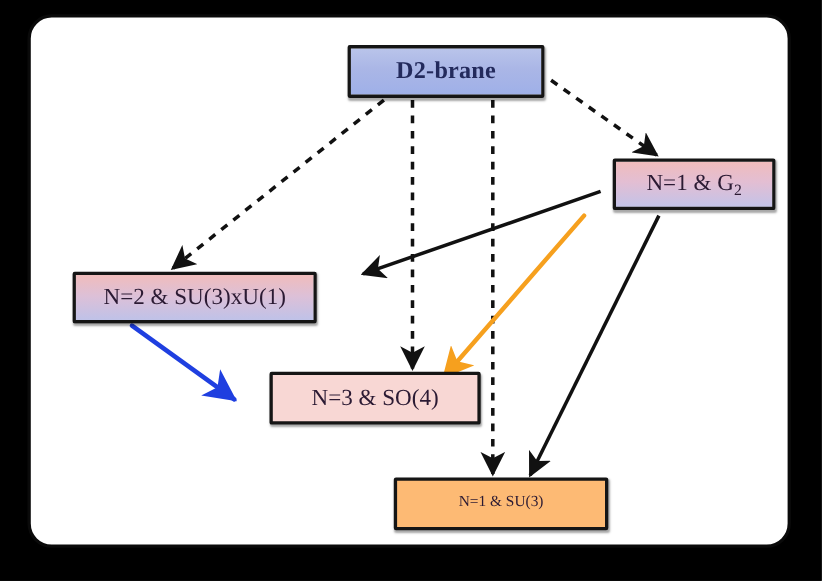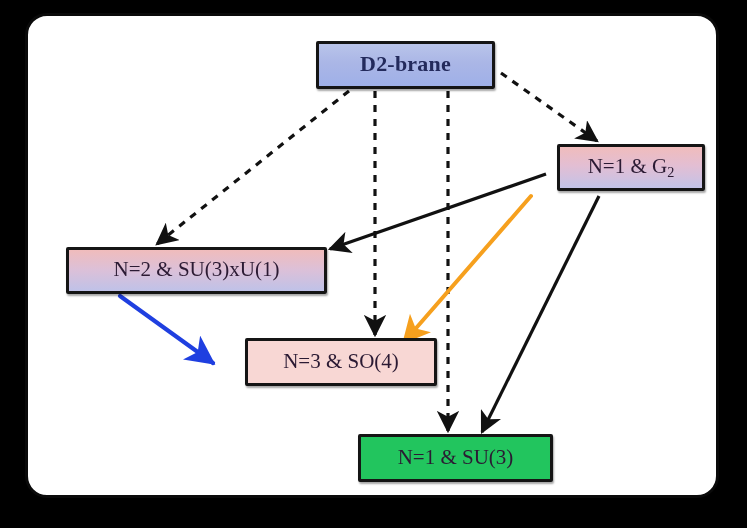--- a/index.html
+++ b/index.html
@@ -71,34 +71,34 @@
     color: #232a5c;
     letter-spacing: 0.2px;
   }
   #node-n1g2 {
     left: 533px; top: 144px; width: 148px; height: 47px;
     background: linear-gradient(to bottom, #f0bcbc 0%, #e3bed3 45%, #c3c3e8 100%);
     font-size: 21px;
     margin-left: 24px;
   }
   #node-n2su3u1 {
-    left: 66px; top: 247px; width: 261px; height: 47px;
+    left: 66px; top: 247px; width: 222px; height: 47px;
     background: linear-gradient(to bottom, #f0bcbc 0%, #dcc0d8 48%, #bfc2e8 100%);
     font-size: 21px;
   }
   #node-n3so4 {
     left: 213px; top: 338px; width: 192px; height: 48px;
     background: #f8d7d4;
     font-size: 21px;
     margin-left: 32px;
   }
   #node-n1su3 {
     left: 358px; top: 434px; width: 195px; height: 48px;
-    background: #22c55e;
-    font-size: 21px;
+    background: #fdba74;
+    font-size: 14px;
   }
 </style>
 </head>
 <body>
 
 <div id="canvas">
 
   <div class="panel"></div>
 
   <svg id="edge-layer" viewBox="0 0 747 528" width="747" height="528">

